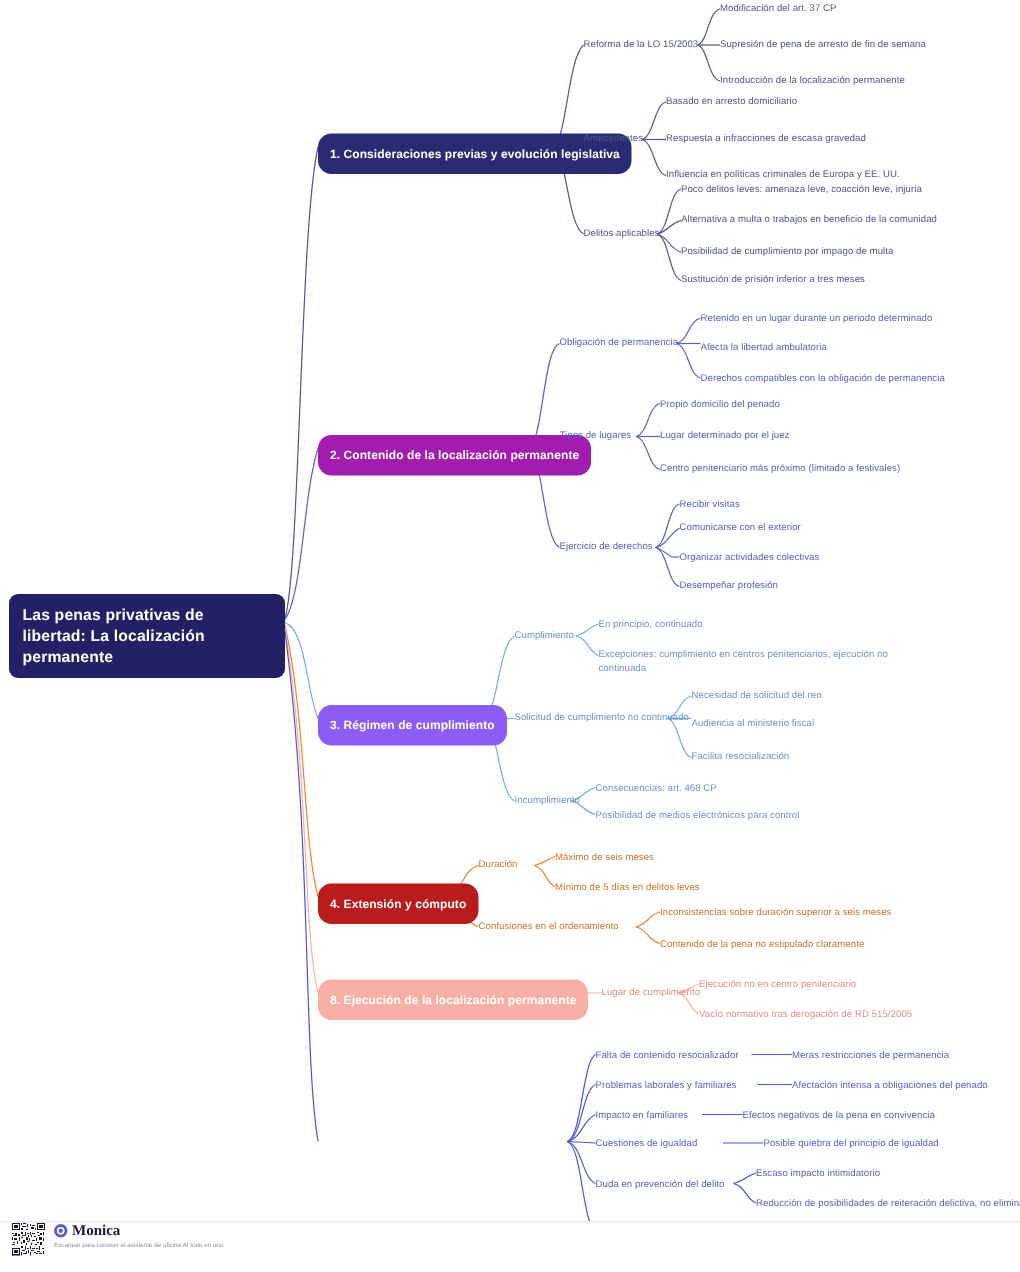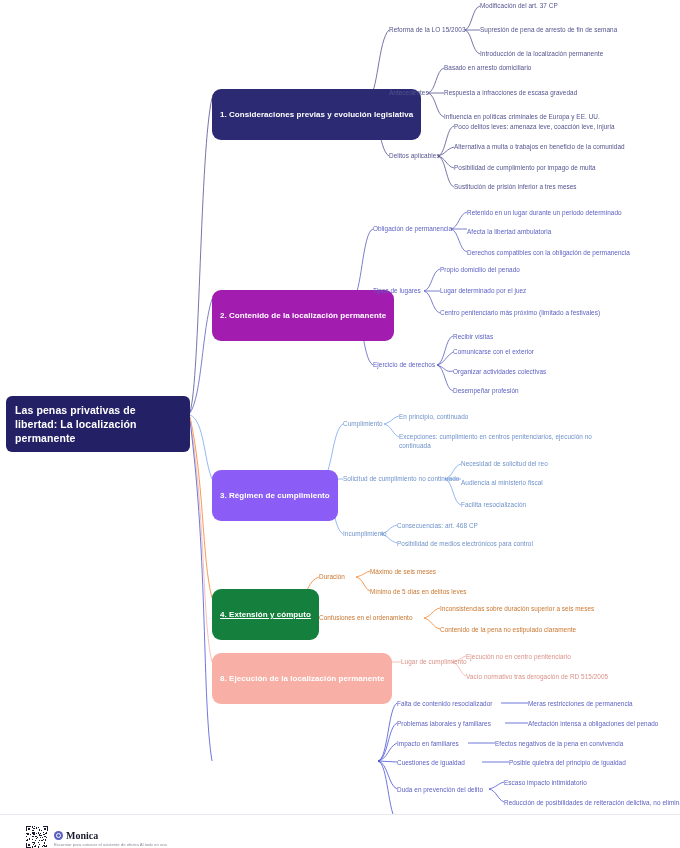--- a/index.html
+++ b/index.html
@@ -26,30 +26,30 @@
     padding:7px 9px;
     letter-spacing:0.1px;
   }
 
   
   .l1{
     border-radius:9px;
     font-size:8px;
     font-weight:bold;
     line-height:11px;
-    padding:20px 8px;
+    padding:8px 8px;
     color:#ffffff;
     white-space:nowrap;
     letter-spacing:0.05px;
     text-align:center;
   }
   .l1.c1{background:#2b2a72;}
   .l1.c2{background:#a21caf;}
   .l1.c3{background:#8b5cf6;}
-  .l1.c4{background:#15803d;text-decoration:underline;}
+  .l1.c4{background:#b91c1c;}
   .l1.c5{background:#f8afa5;}
   .l1.c6{background:#4a55d6;}
 
   
   .l2,.l3{
     font-size:6.4px;
     line-height:9px;
     white-space:nowrap;
     letter-spacing:0.05px;
   }
@@ -59,22 +59,22 @@
   .t3{color:#6f92c9;}
   .t4{color:#c9762f;}
   .t5{color:#d99288;}
   .t6{color:#5a5fc0;}
 
   
   #footer{
     position:absolute;left:0;bottom:0;width:680px;height:34px;
     border-top:1px solid #e9e9ef;
     background:#ffffff;
-    display:flex;align-items:flex-end;gap:6px;
-    padding:0 26px;box-sizing:border-box;
+    display:flex;align-items:flex-start;gap:6px;
+    padding:0 8px;box-sizing:border-box;
   }
   #qr{width:22px;height:22px;flex:0 0 22px;}
   .brandblock{display:flex;flex-direction:column;justify-content:center;}
   .brandrow{display:flex;align-items:center;gap:3px;}
   .brandmark{
     width:9px;height:9px;border-radius:50%;
     background:#5a5fc0;position:relative;flex:0 0 9px;
   }
   .brandmark:after{
     content:"";position:absolute;left:2px;top:2px;width:5px;height:5px;

